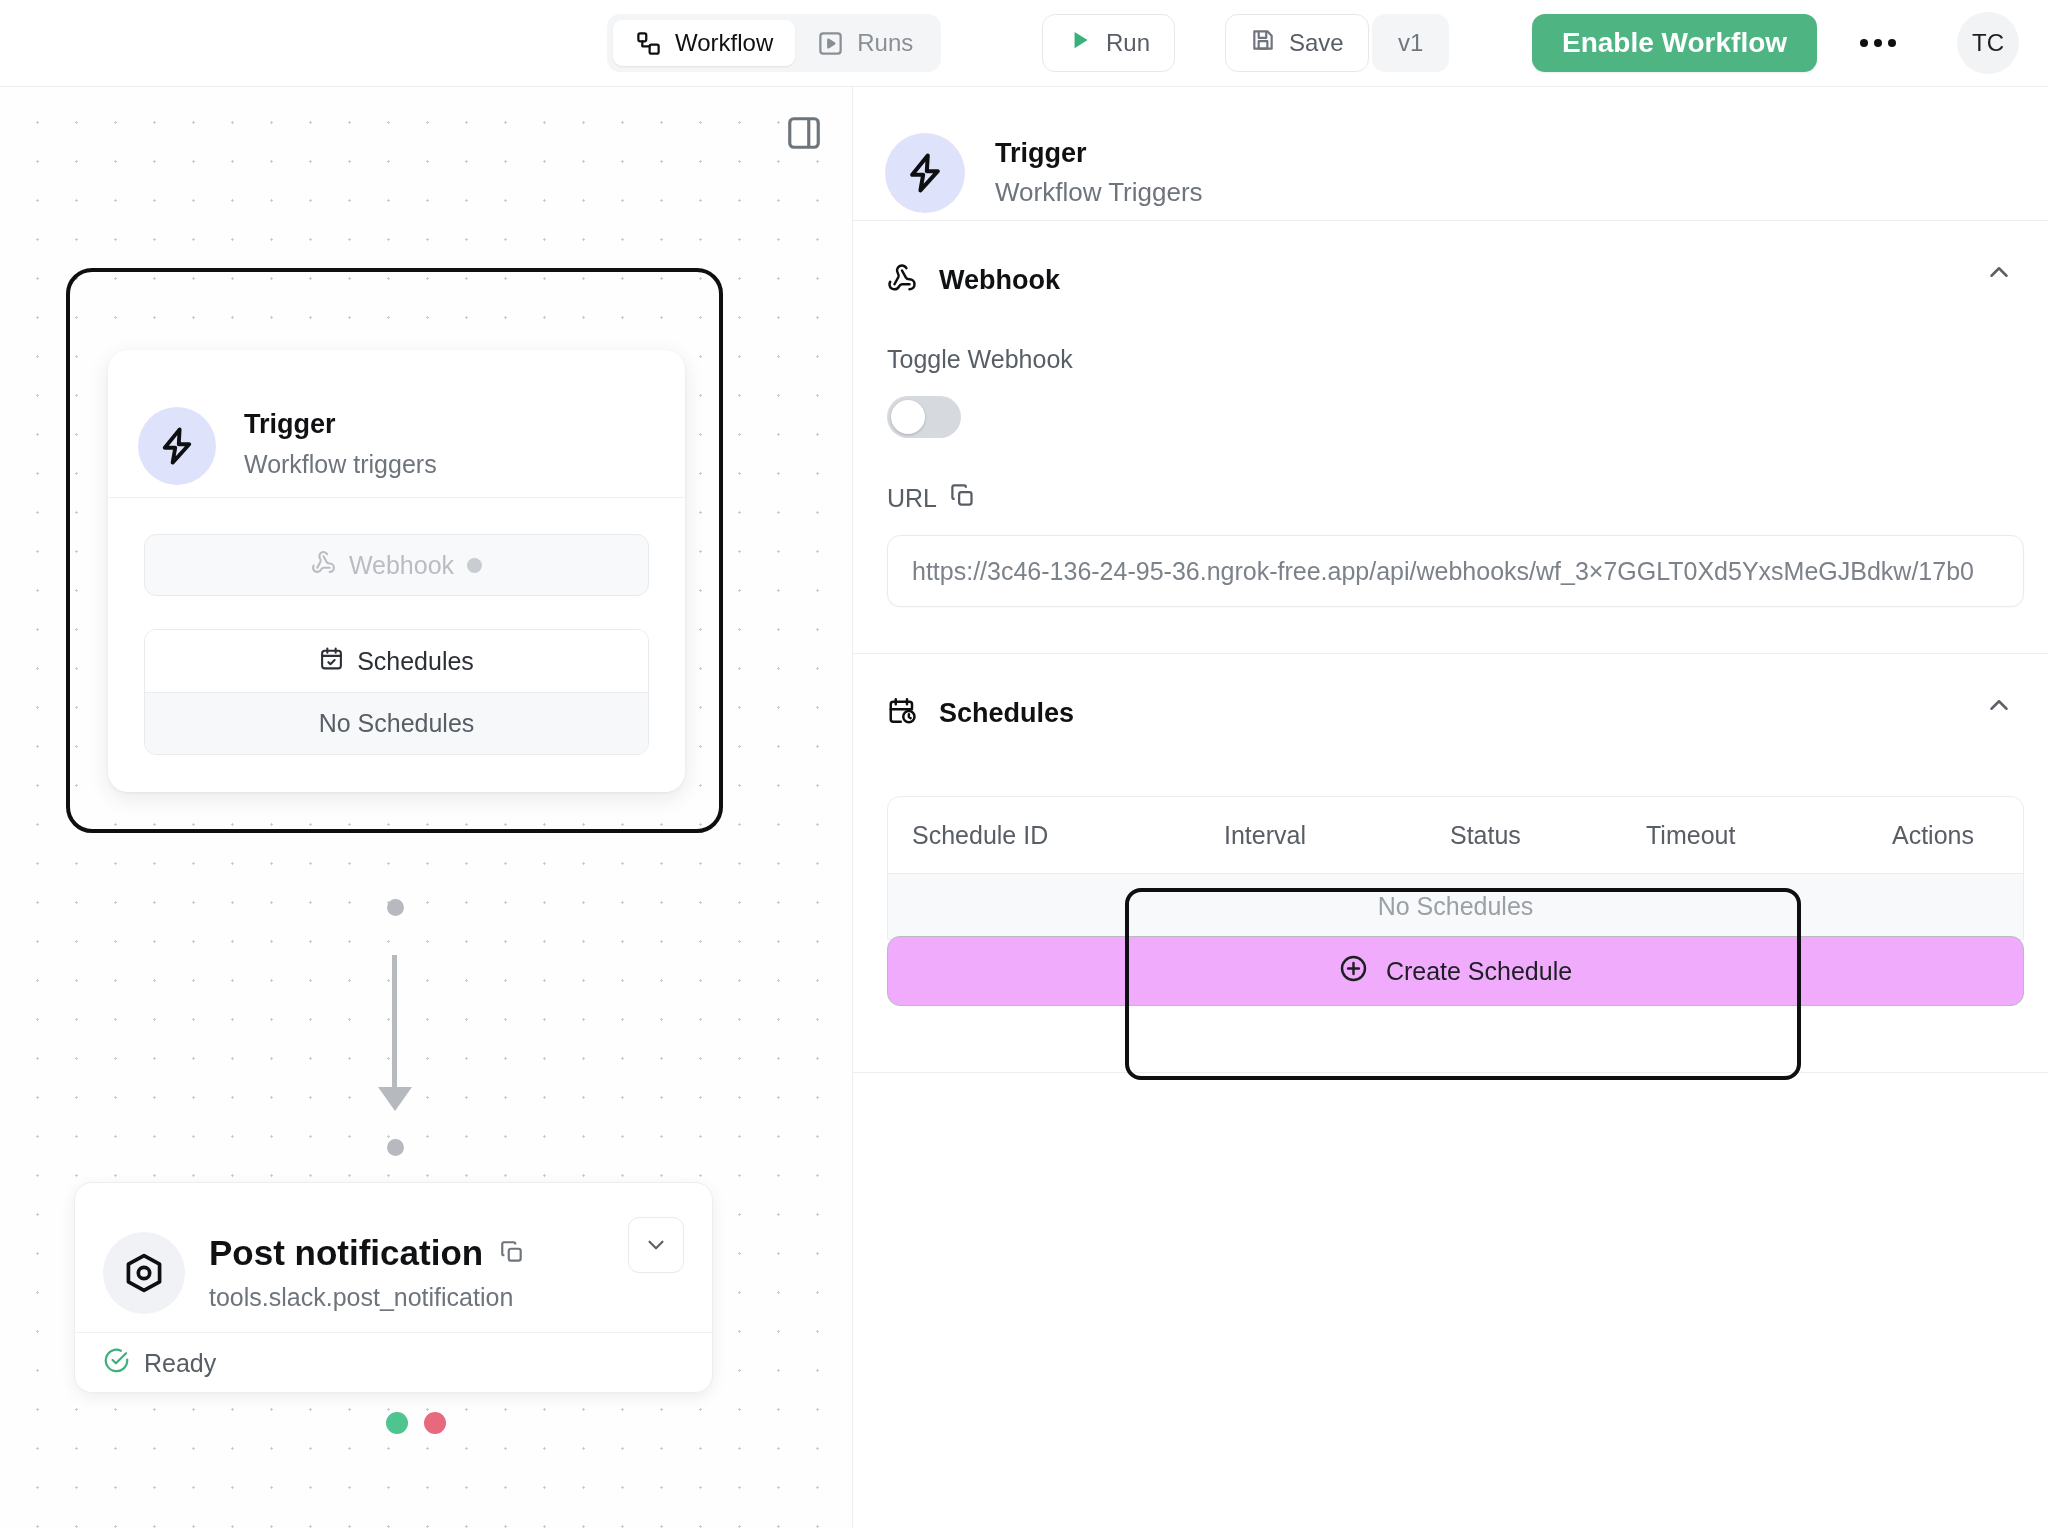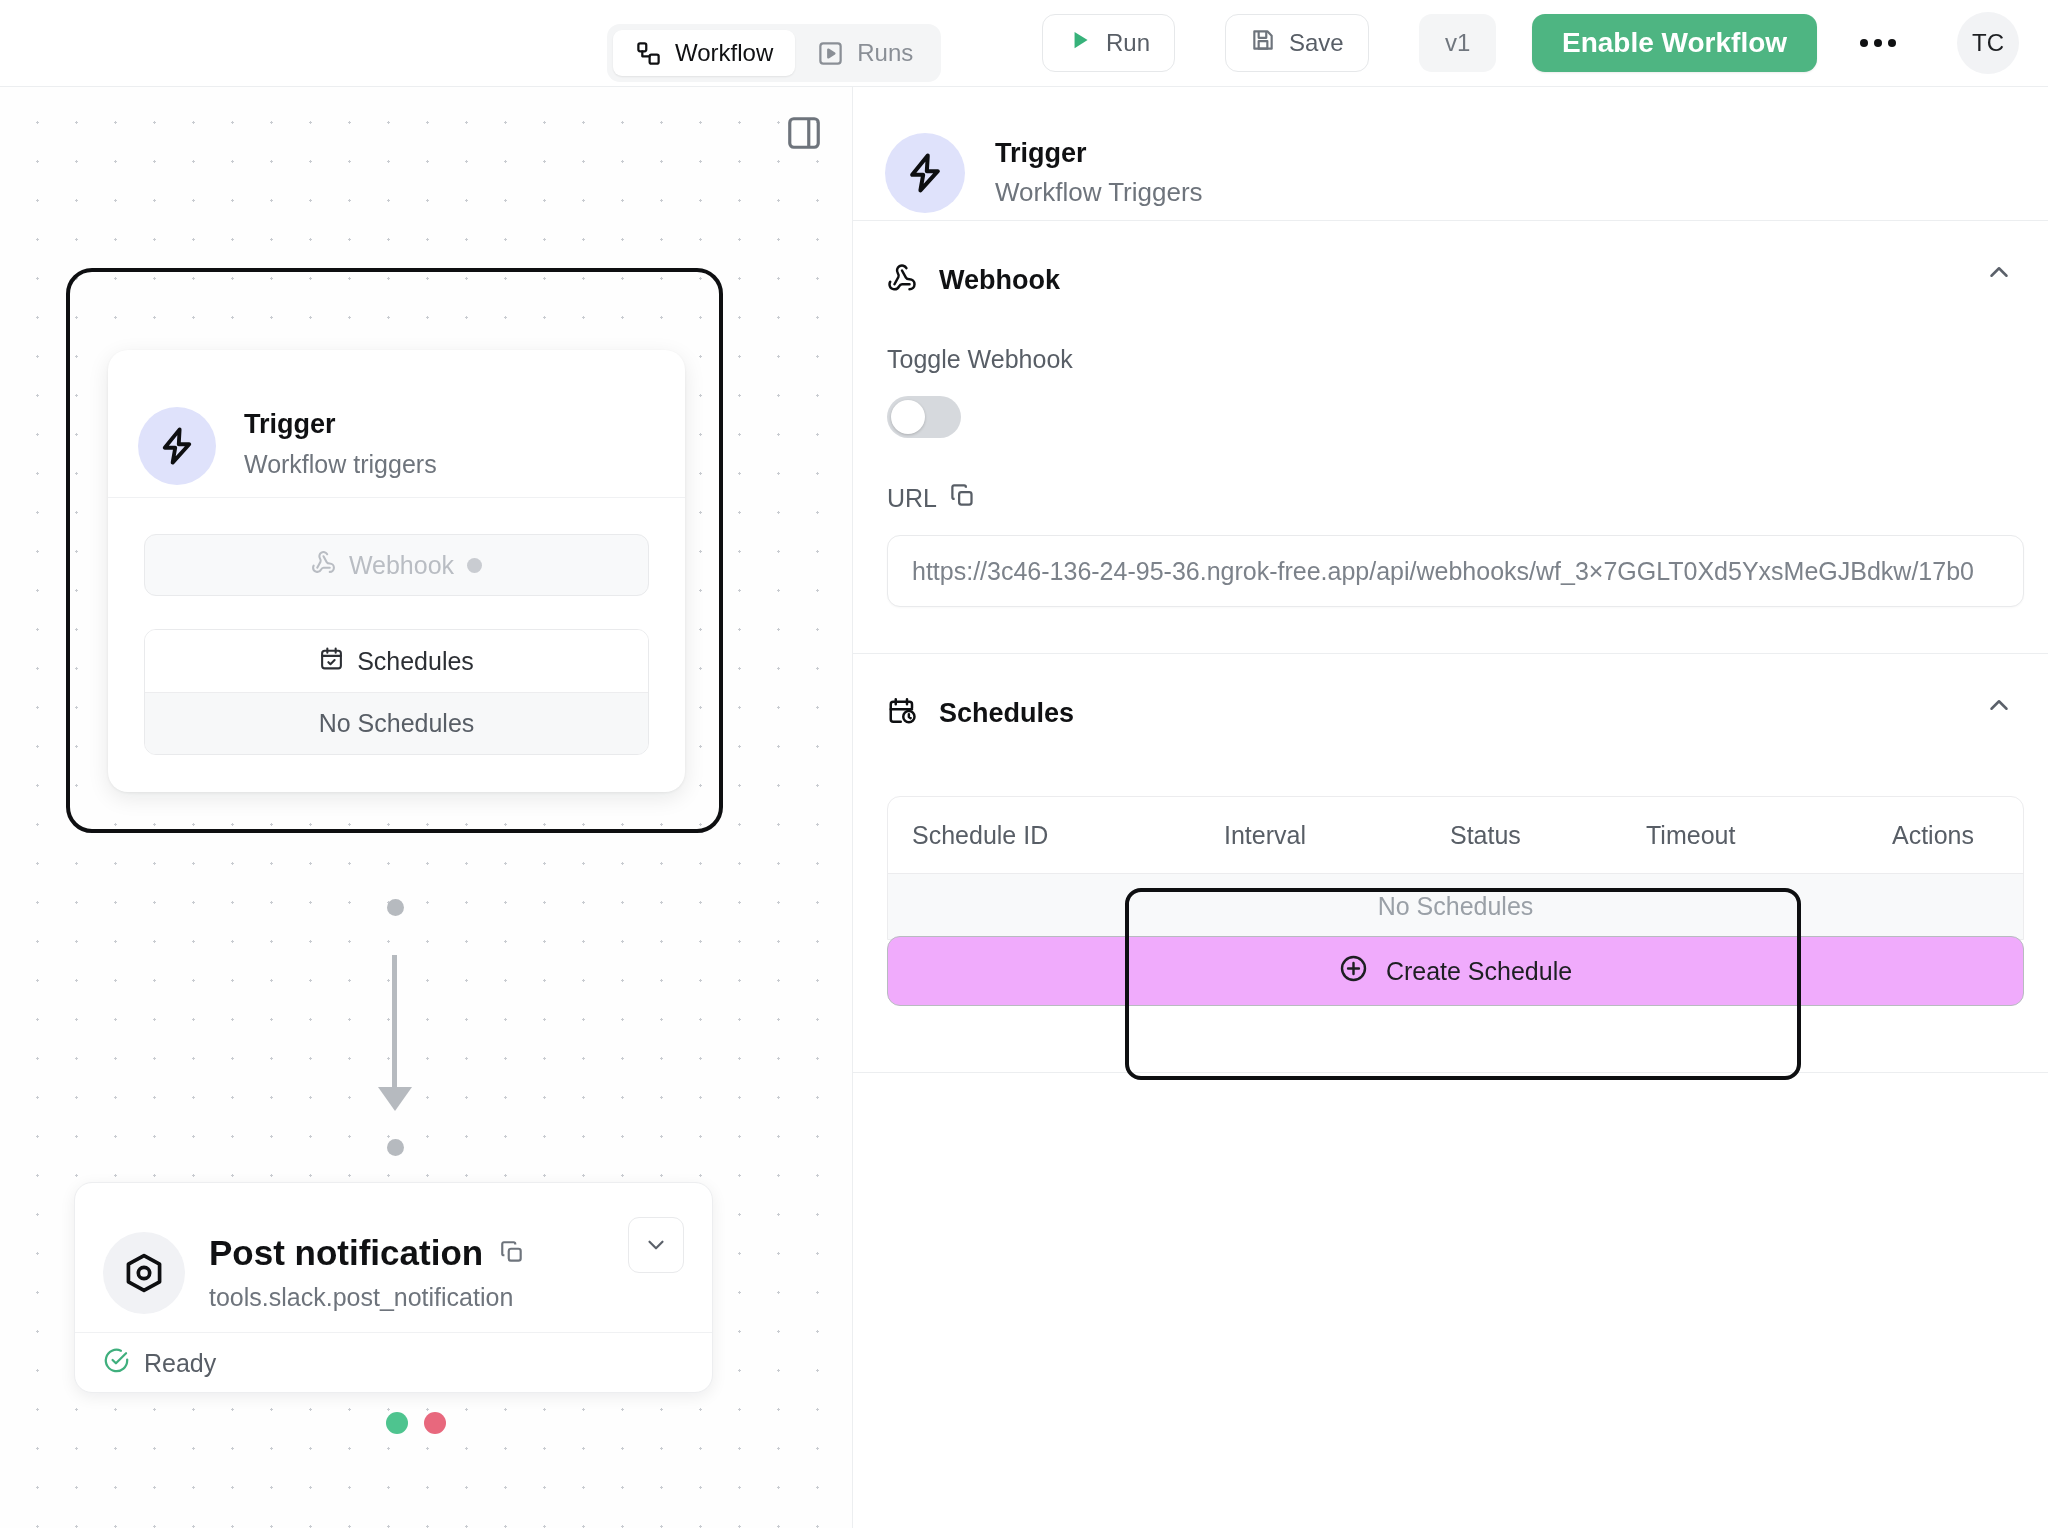--- a/index.html
+++ b/index.html
@@ -13,21 +13,21 @@
 
   
   .topbar {
     position: absolute; top: 0; left: 0;
     width: 2048px; height: 87px;
     background: #ffffff;
     border-bottom: 1px solid #eceef0;
     display: flex; align-items: center;
   }
   .tabgroup {
-    position: absolute; left: 607px; top: 24px;
+    position: absolute; left: 607px; top: 14px;
     height: 58px; background: #f4f5f6; border-radius: 13px;
     display: flex; align-items: center; padding: 6px;
   }
   .tab {
     display: flex; align-items: center; gap: 13px;
     height: 46px; padding: 0 22px; border-radius: 9px;
     font-size: 24px; color: #8a8f96; cursor: pointer;
     white-space: nowrap;
   }
   .tab.active { background: #ffffff; color: #101113; font-weight: 500;
@@ -35,21 +35,21 @@
   .tab svg { display:block; }
 
   .btn {
     display: flex; align-items: center; gap: 13px;
     height: 58px; padding: 0 24px;
     background: #ffffff; border: 1px solid #e6e8ea; border-radius: 13px;
     font-size: 24px; color: #585e66; cursor: pointer; white-space: nowrap;
   }
   .btn-run   { position: absolute; left: 1042px; top: 14px; }
   .btn-save  { position: absolute; left: 1225px; top: 14px; }
-  .btn-ver   { position: absolute; left: 1419px; top: 14px;
+  .btn-ver   { position: absolute; left: 1372px; top: 14px;
                background:#f4f5f6; border:none; padding:0 26px; color:#70767e; }
   .btn-enable{
     position: absolute; left: 1532px; top: 14px;
     height: 58px; padding: 0 30px; border: none; border-radius: 13px;
     background: #4eb582; color: #ffffff; font-size: 28px; font-weight: 700;
     display: flex; align-items: center; cursor: pointer; white-space: nowrap;
     box-shadow: 0 1px 2px rgba(0,0,0,.08);
   }
   .dots-btn {
     position: absolute; left: 1857px; top: 22px;

